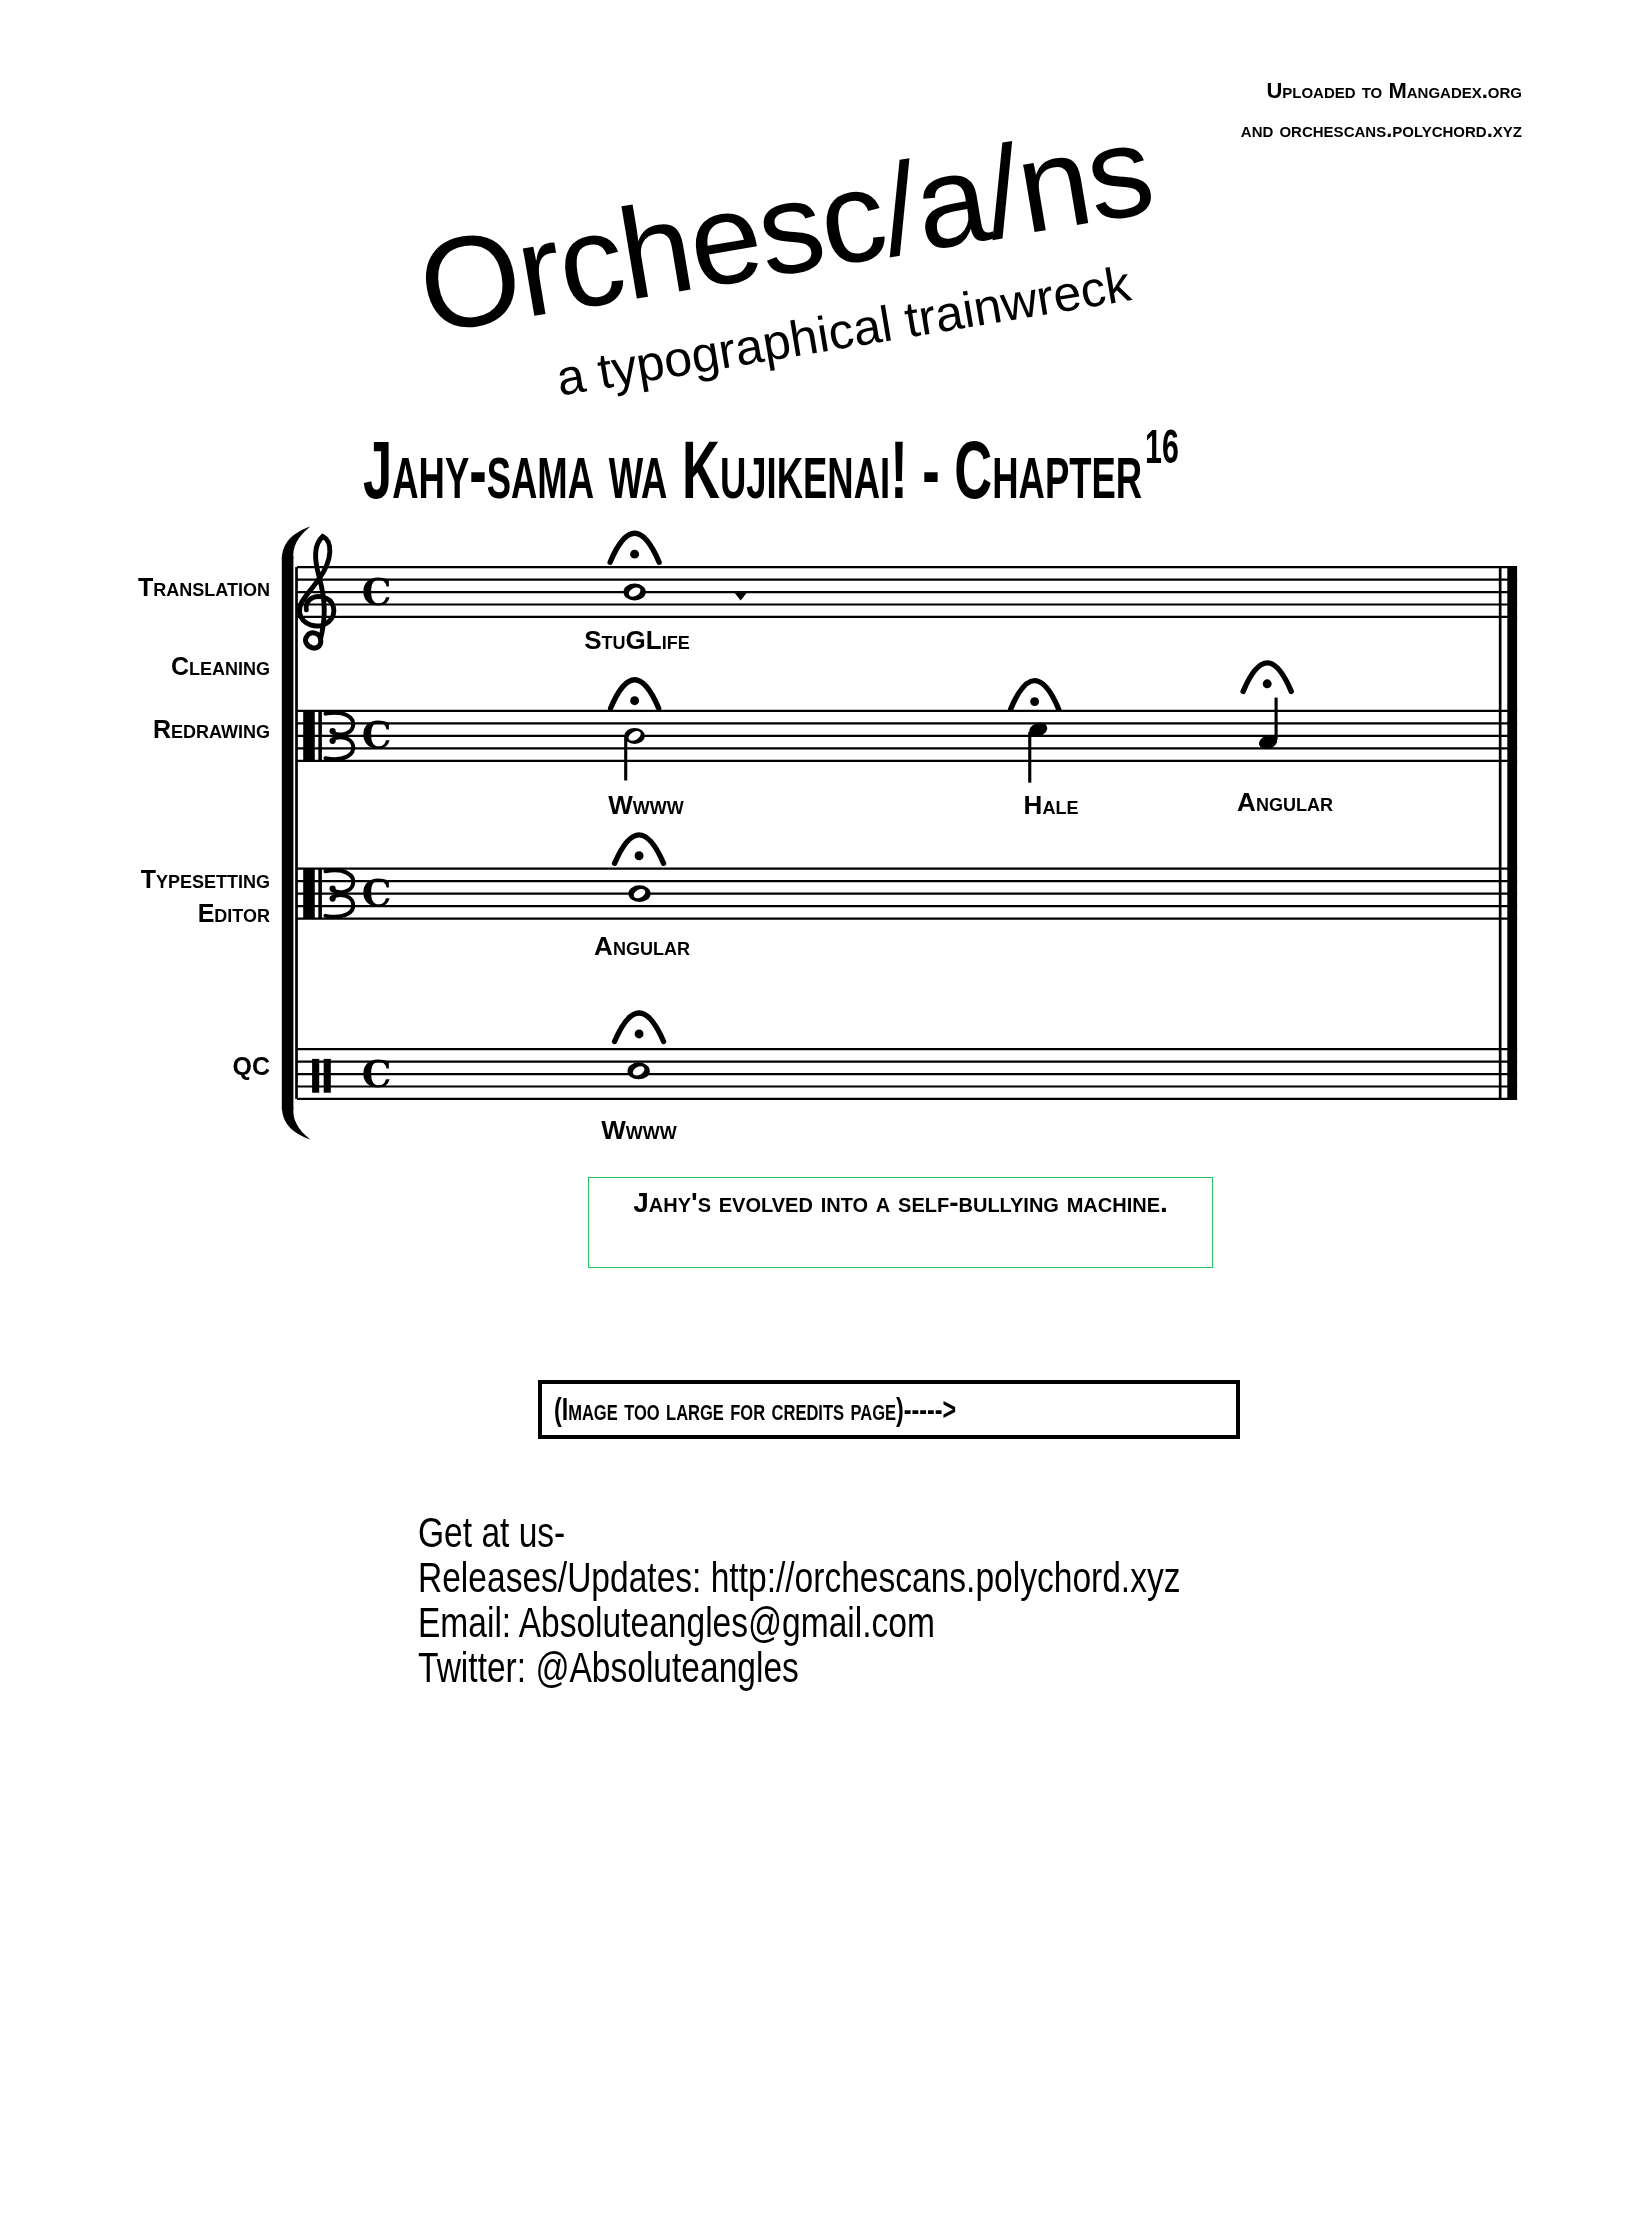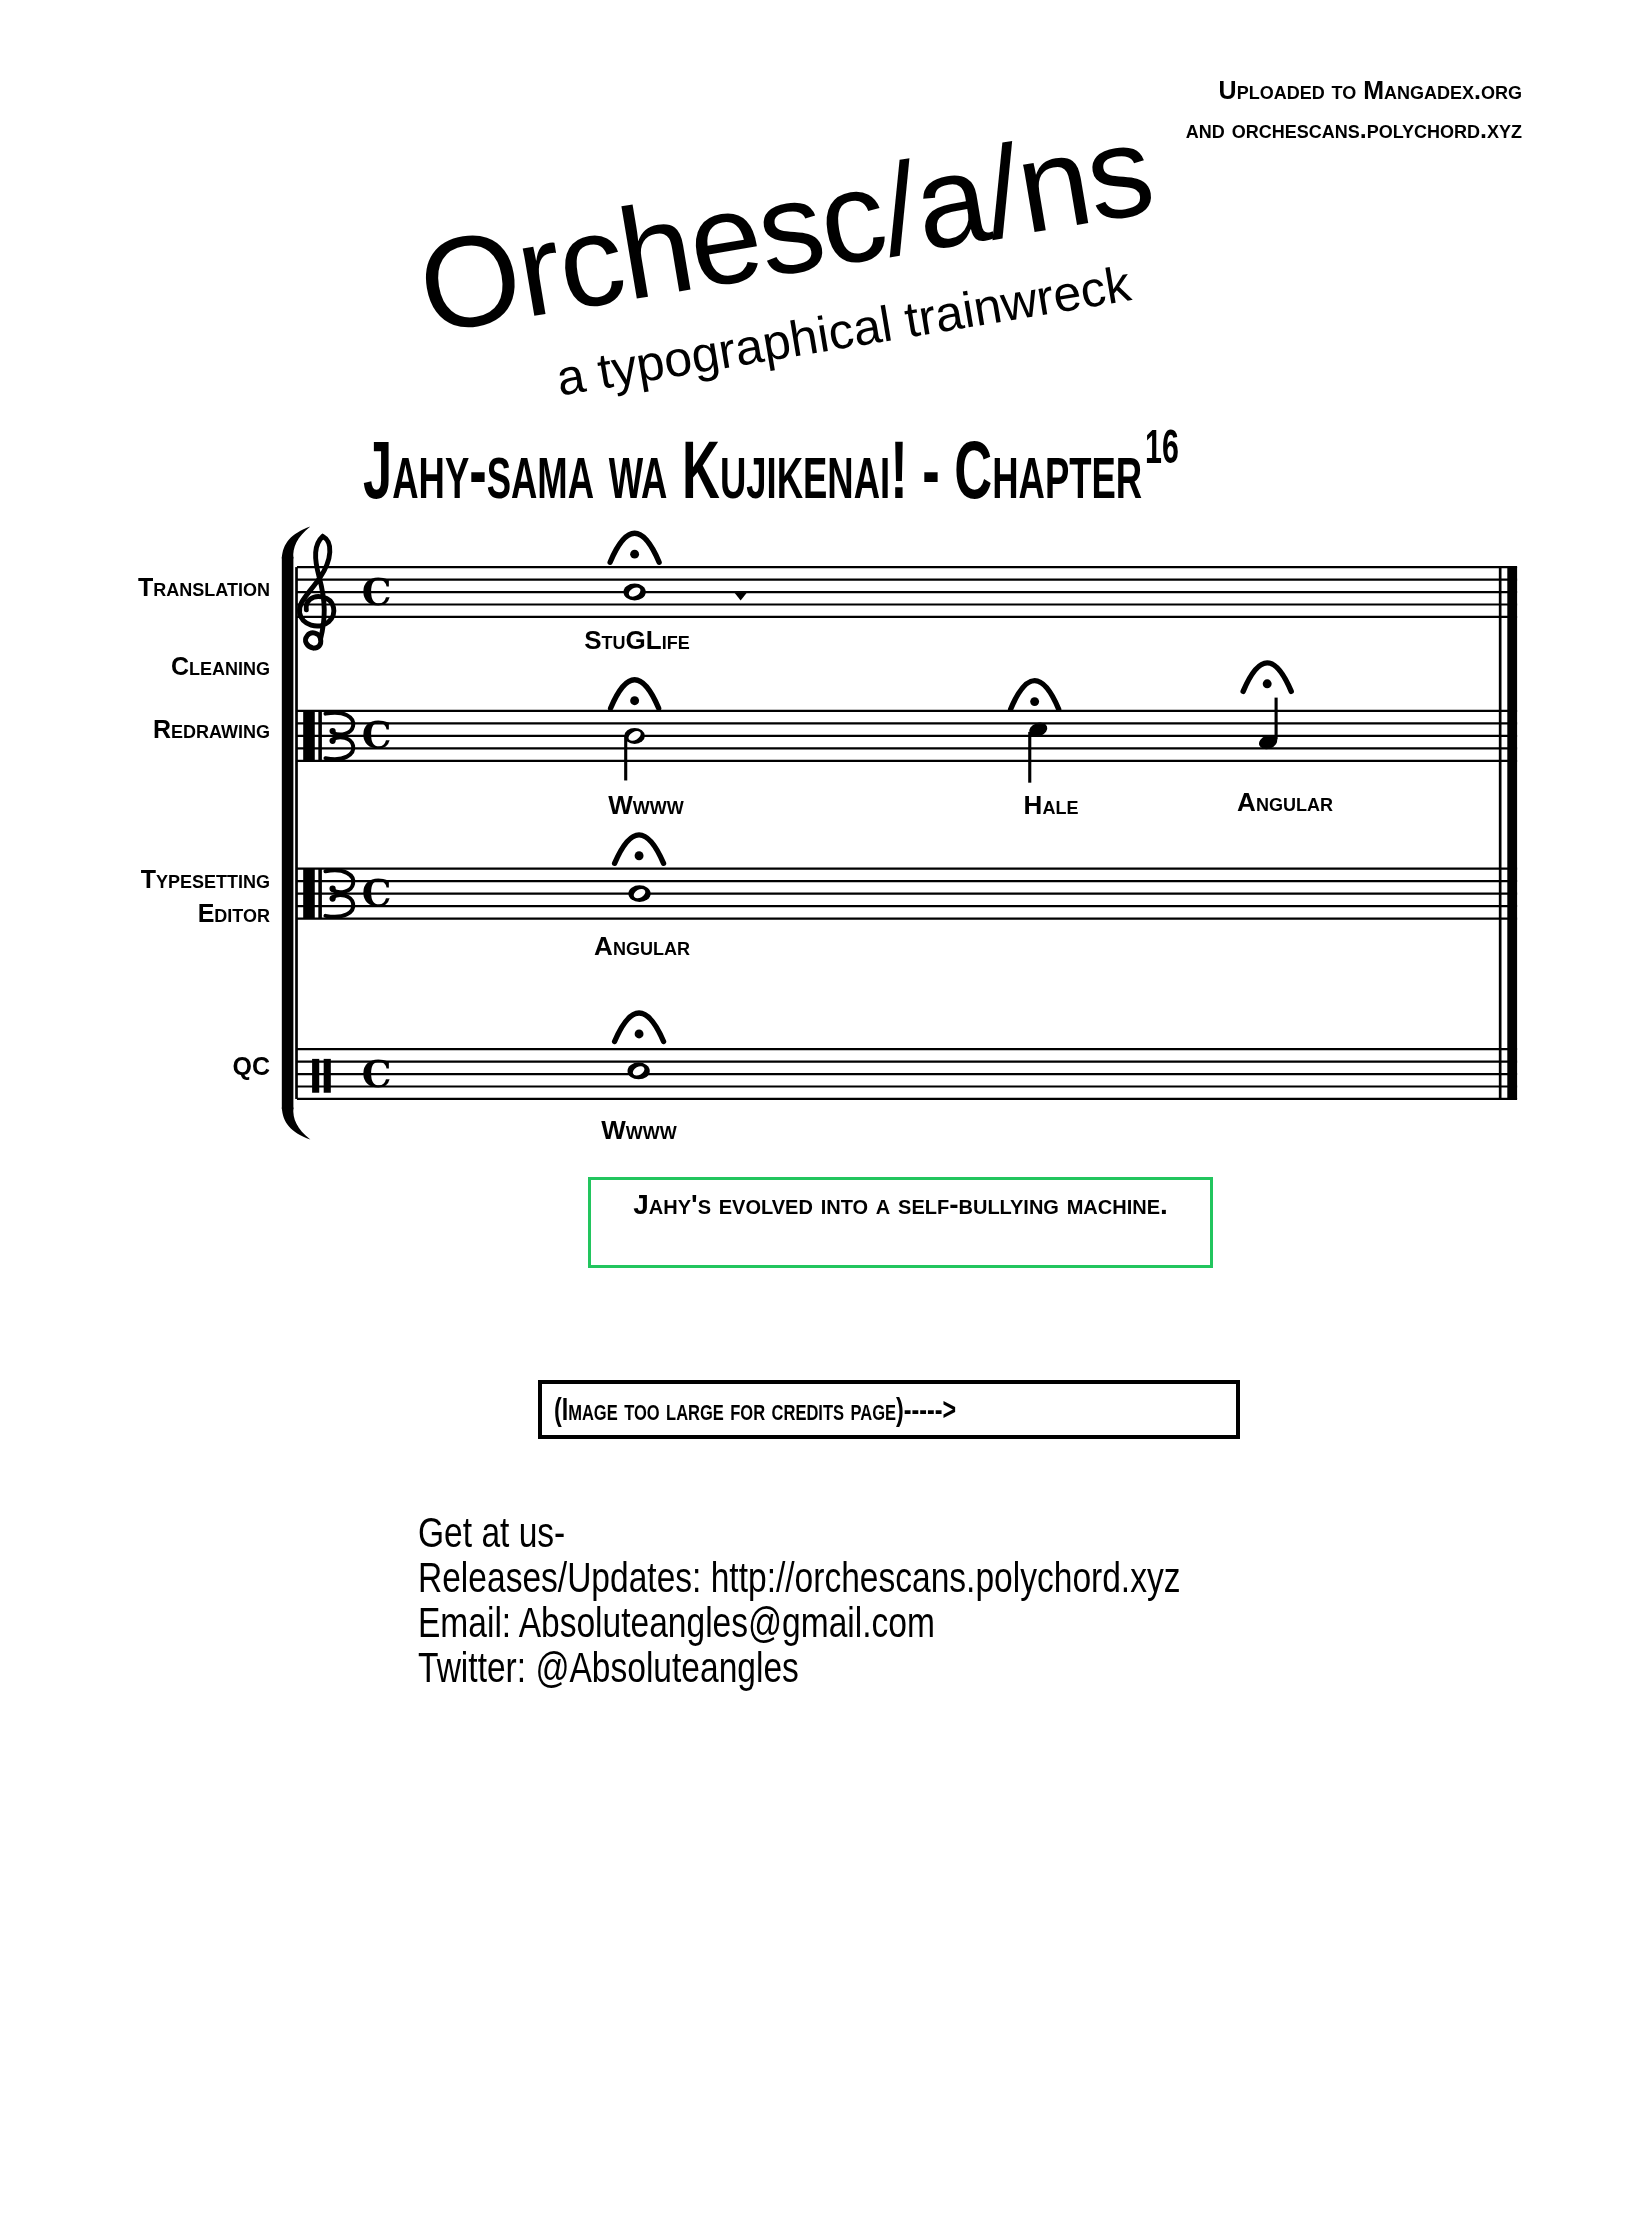--- a/index.html
+++ b/index.html
@@ -3,36 +3,36 @@
 <meta charset="utf-8">
 <style>
   html,body{margin:0;padding:0;background:#ffffff;}
   body{width:1647px;height:2365px;position:relative;overflow:hidden;
        font-family:"Liberation Sans", sans-serif;color:#000;}
   .abs{position:absolute;}
 
   
   .comic{font-variant:small-caps;font-weight:600;color:#000;}
 
-  .upload-note{top:71px;right:125px;text-align:right;font-size:25px;line-height:39px;}
+  .upload-note{top:71px;right:125px;text-align:right;font-size:22px;line-height:39px;}
 
   .main-title{left:421px;top:225px;font-size:129px;line-height:1;font-weight:400;
               letter-spacing:-1.8px;transform:rotate(-9.5deg);transform-origin:left center;
               white-space:nowrap;}
   .subtitle{left:557px;top:354px;font-size:50px;line-height:1;font-weight:400;
             transform:rotate(-9.5deg);transform-origin:left center;white-space:nowrap;}
 
   .chapter{left:363px;top:422px;font-size:82px;line-height:1.05;font-weight:700;
            transform:scaleX(0.64);transform-origin:top left;white-space:nowrap;}
   .chapter .chnum{font-size:0.58em;vertical-align:35px;font-variant:normal;margin-left:4.5px;}
 
   .staff-label{right:1377px;text-align:right;font-size:25px;line-height:27px;white-space:nowrap;}
   .lyric{font-size:26px;line-height:27px;transform:translateX(-50%);white-space:nowrap;}
 
-  .caption-box{left:588px;top:1177px;width:625px;height:91px;border:3px solid #22c55e;
+  .caption-box{left:588px;top:1177px;width:625px;height:91px;border:1px solid #22c55e;
                box-sizing:border-box;text-align:center;font-size:28px;line-height:41px;
                padding-top:3.6px;}
   .oversize-box{left:538px;top:1380px;width:702px;height:59px;border:4px solid #000;
                 box-sizing:border-box;}
   .oversize-box .inner{display:inline-block;font-size:31px;line-height:51px;margin-left:11.6px;
                 transform:scaleX(0.75);transform-origin:left center;white-space:nowrap;}
 
   .contact{left:418px;top:1510px;font-size:43px;line-height:45px;font-weight:400;
            transform:scaleX(0.78);transform-origin:top left;white-space:nowrap;}
 

